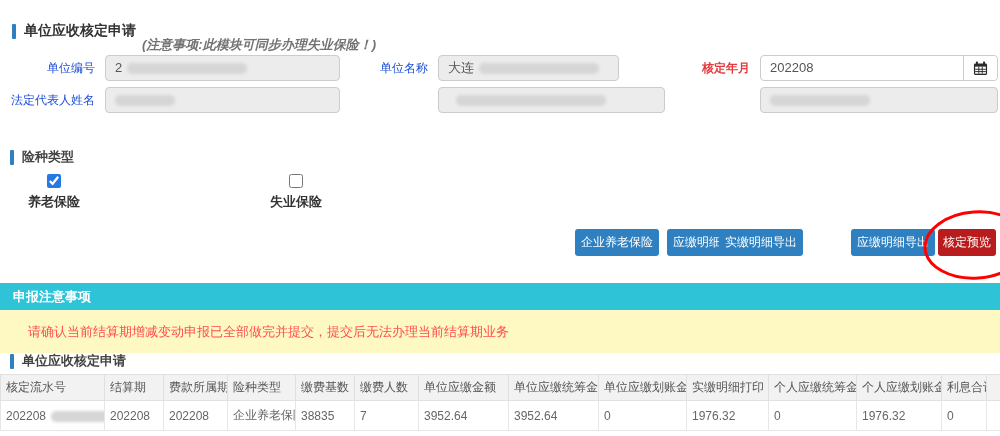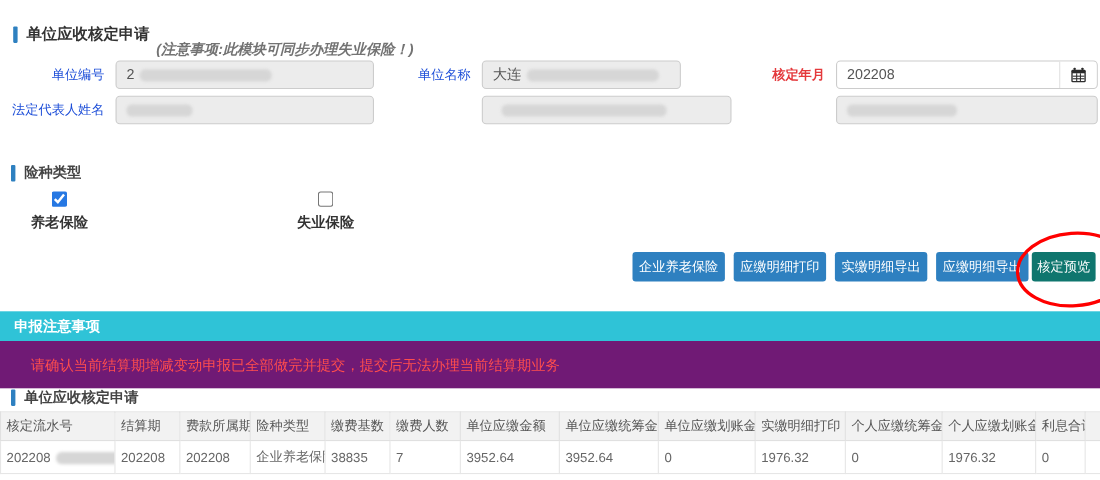--- a/index.html
+++ b/index.html
@@ -30,27 +30,27 @@
 
   
   .cb { position:absolute; display:flex; align-items:center; gap:5px; font-size:13px;
         font-weight:600; color:#333; cursor:pointer;flex-direction:column; }
   .cb input { width:14px; height:14px; accent-color:#2678e3; cursor:pointer; }
 
   
   .btn { position:absolute; height:27px; border:none; border-radius:3px; color:#fff;
          font-size:12px; font-family:inherit; cursor:pointer; text-align:center; }
   .btn.blue { background:#2e80c0; width:84px; }
-  .btn.green { background:#0f766e; width:58px; }
+  .btn.green { background:#b91c1c; width:58px; }
   .ellipse-svg { position:absolute; pointer-events:none; }
 
   
   .np-head { position:absolute; left:0; top:283px; width:1000px; height:27px; background:#2fc3d7;
              color:#fff; font-size:13px; font-weight:700; line-height:27px; padding-left:13px; }
-  .np-body { position:absolute; left:0; top:310px; width:1000px; height:43px; background:#701a75;
+  .np-body { position:absolute; left:0; top:310px; width:1000px; height:43px; background:#fef9c3;
              color:#ff4d4d; font-size:13px; line-height:43px; padding-left:28px; }
 
   
   .tbl { position:absolute; left:0; top:374px; width:1000px; border-collapse:collapse; table-layout:fixed; }
   .tbl th { background:#f2f2f2; font-size:12px; font-weight:400; color:#555; text-align:left;
             padding:4px 5px; border:1px solid #e0e0e0; height:21px; white-space:nowrap; overflow:hidden; }
   .tbl td { background:#fff; font-size:12px; color:#666; text-align:left; padding:6px 5px;
             border:1px solid #e6e6e6; height:25px; white-space:nowrap; overflow:hidden; }
 </style>
 </head>
@@ -112,21 +112,21 @@
     <input type="checkbox" checked="" style="">
     <span>养老保险</span>
   </label>
   <label class="cb" style="left:270px; top:174px;">
     <input type="checkbox" style="">
     <span>失业保险</span>
   </label>
 
   <button class="btn blue" style="left:575px; top:229px;">企业养老保险</button>
   <button class="btn blue" style="left:667px; top:229px;">应缴明细打印</button>
-  <button class="btn blue" style="left:759px; top:229px;">实缴明细导出</button>
+  <button class="btn blue" style="left:719px; top:229px;">实缴明细导出</button>
   <button class="btn blue" style="left:851px; top:229px;">应缴明细导出</button>
   <button class="btn green" style="left:938px; top:229px;">核定预览</button>
   <svg class="ellipse-svg" style="left:920px; top:208px;" width="112" height="75" viewBox="0 0 112 75">
     <ellipse cx="56" cy="37" rx="51" ry="33" fill="none" stroke="#ff0000" stroke-width="3" transform="rotate(-4 56 37)"></ellipse>
   </svg>
 
   <div class="np-head">申报注意事项</div>
   <div class="np-body">请确认当前结算期增减变动申报已全部做完并提交，提交后无法办理当前结算期业务</div>
 
   <div class="sec-title" style="left:10px; top:352px;">

